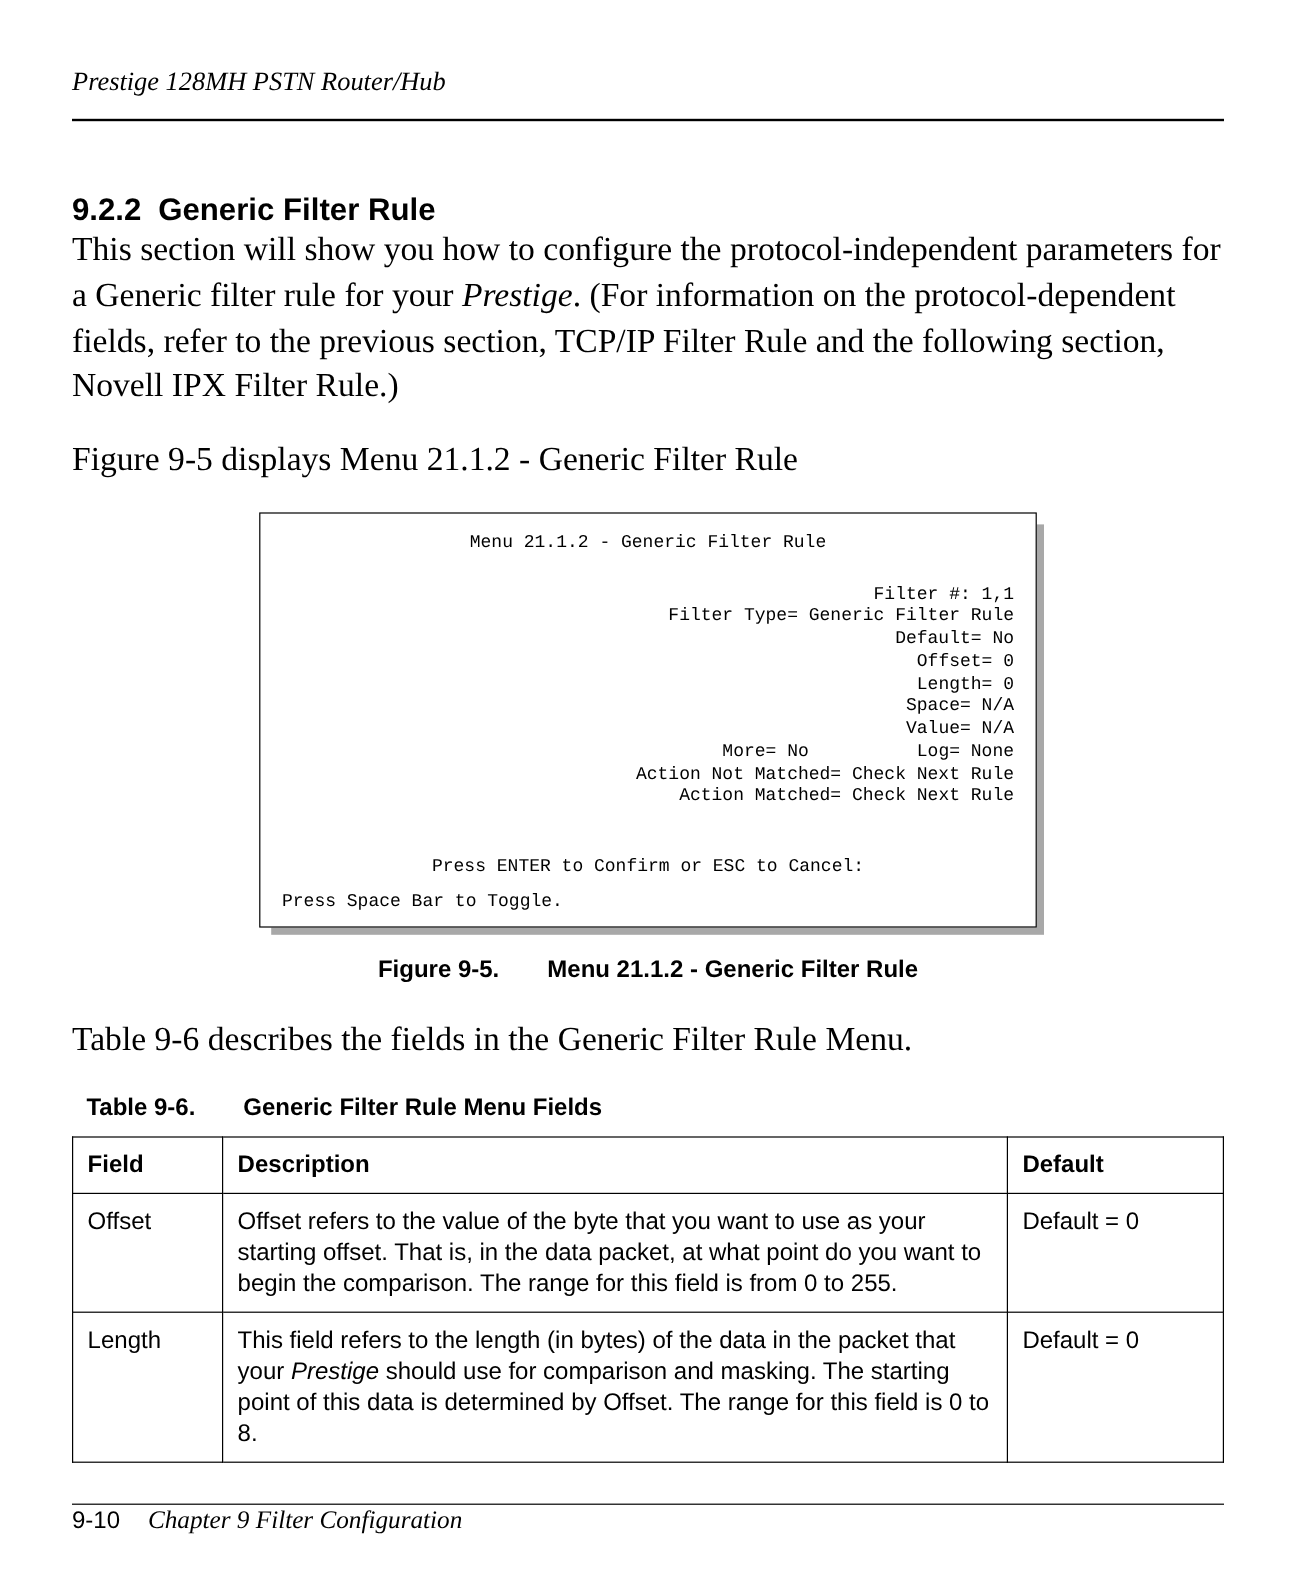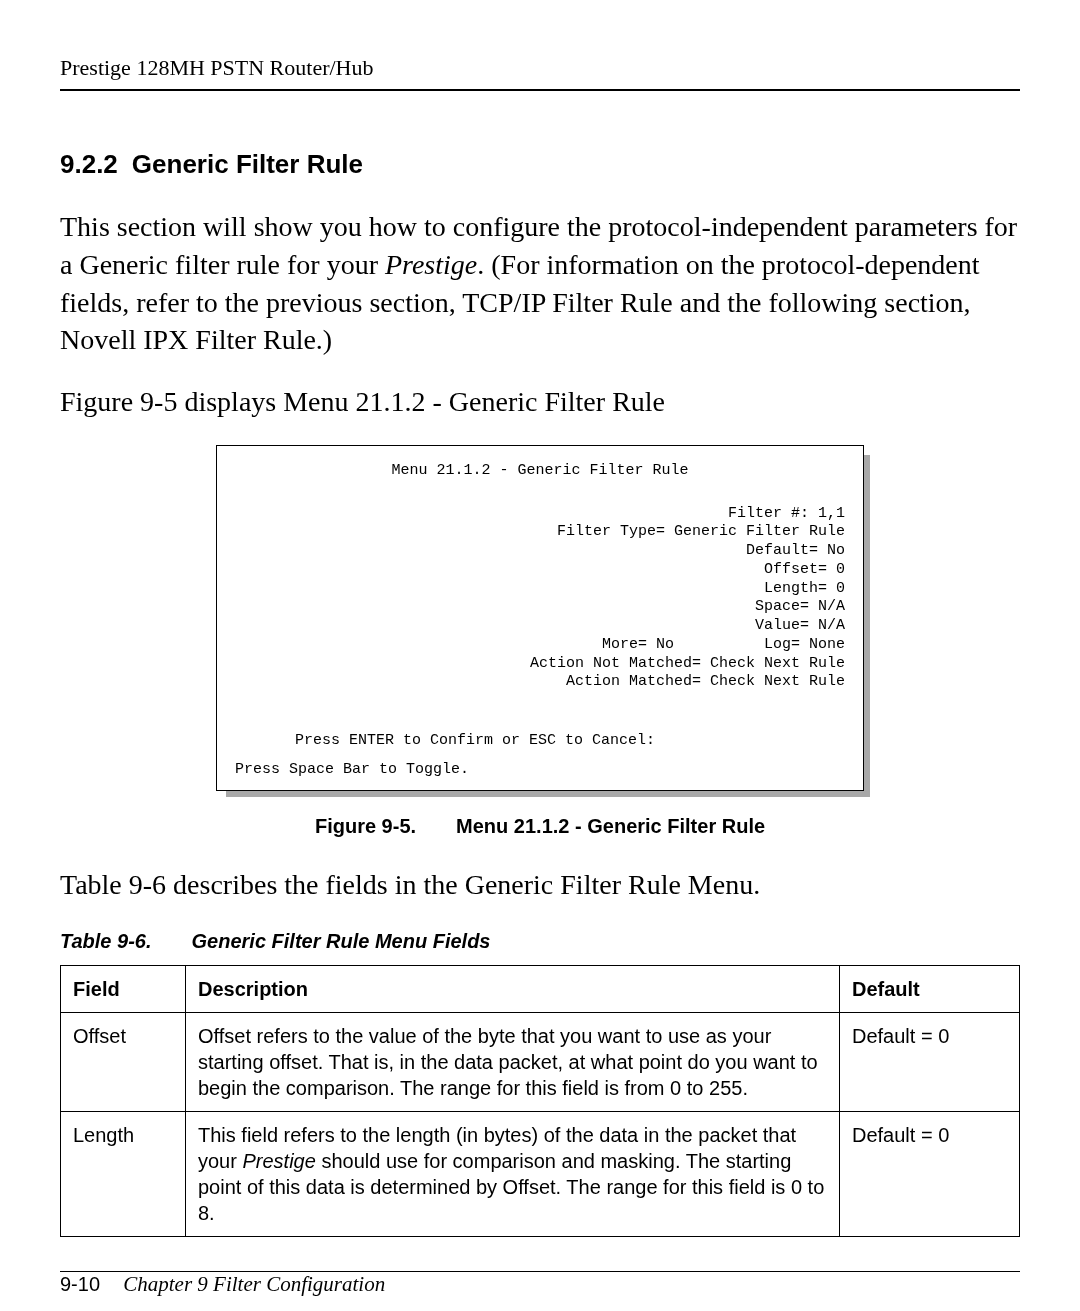--- a/index.html
+++ b/index.html
@@ -13,32 +13,32 @@
     margin: 0 auto;
     box-sizing: border-box;
     padding: 55px 60px 40px 60px;
     font-family: "Times New Roman", Times, serif;
     color: #000;
     position: relative;
   }
 
   
   .running-header {
+    font-style: italic;
     font-size: 22px;
-    padding-bottom: 8px;
+    padding-bottom: 18px;
     border-bottom: 2px solid #000;
   }
 
   
   .section-heading {
     font-family: Arial, Helvetica, sans-serif;
     font-weight: bold;
     font-size: 26px;
     margin-top: 58px;
-    margin-bottom: 28px;
   }
   .section-heading .num { margin-right: 14px; }
 
   
   .body-p {
     font-size: 28px;
     line-height: 1.35;
     margin: 0 0 24px 0;
   }
   .body-p .italic { font-style: italic; }
@@ -64,38 +64,37 @@
     font-family: "Courier New", Courier, monospace;
     font-size: 15px;
     line-height: 1.25;
   }
   .fig-title-line {
     text-align: center;
     margin-bottom: 24px;
   }
   .fig-fields { margin-left: 120px; margin-bottom: 40px; }
   .fig-fields .kv-row { white-space: pre; text-align: right; }
-  .fig-confirm { text-align: left; margin-bottom: 10px; padding-left: 60px; padding-right: 60px; }
+  .fig-confirm { text-align: center; margin-bottom: 10px; padding-left: 60px; padding-right: 60px; }
   .fig-spacebar { }
 
   .figure-caption {
     font-family: Liberation Sans, sans-serif;
     font-weight: bold;
     font-size: 20px;
     text-align: center;
     margin: 14px 0 28px 0;
   }
   .figure-caption .gap { display:inline-block; width: 40px; }
 
   .table-caption {
     font-family: Arial, Helvetica, sans-serif;
     font-weight: bold;
     font-size: 20px;
-    margin: 26px 0 12px 0;
-    font-style: italic;
+    margin: 26px 0 12px 12px;
   }
   .table-caption .gap { display:inline-block; width: 40px; }
 
   
   table.fields {
     border-collapse: collapse;
     width: 100%;
     font-family: Arial, Helvetica, sans-serif;
     font-size: 20px;
     padding-left: 22px;

